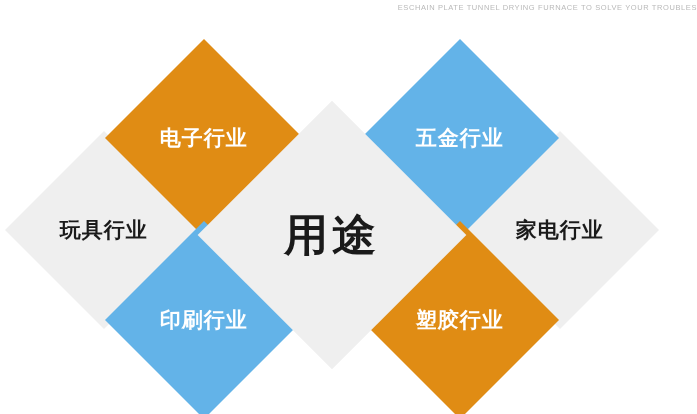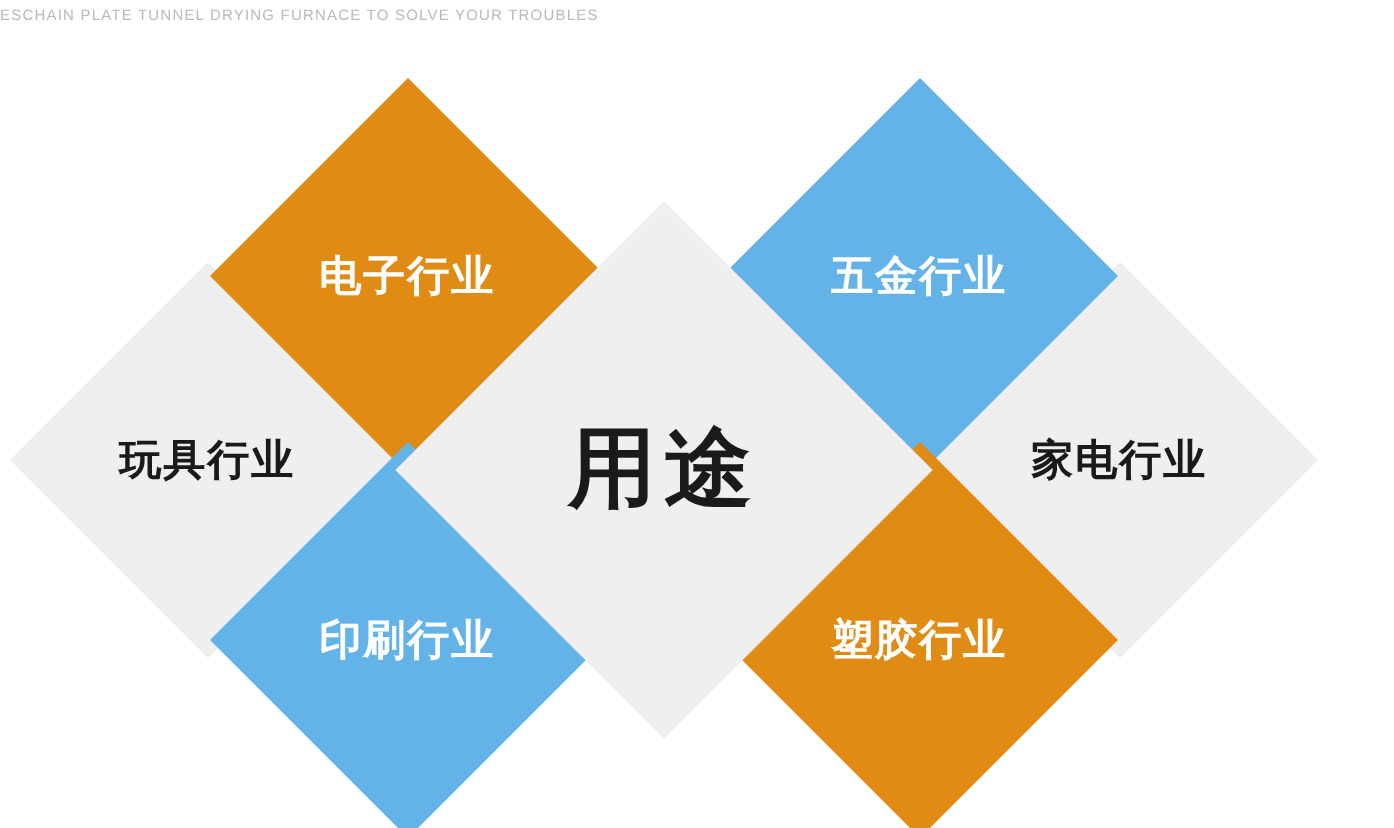--- a/index.html
+++ b/index.html
@@ -25,21 +25,21 @@
     left: 0;
     width: 697px;
     height: 18px;
     background: #ffffff;
   }
   .top-bar-text {
     position: absolute;
     top: 3px;
     left: 0;
     width: 697px;
-    text-align: left;
+    text-align: right;
     font-size: 7.5px;
     letter-spacing: 0.6px;
     color: #b9b9b9;
     white-space: nowrap;
     font-family: "Liberation Sans", sans-serif;
   }
 
   
   .diamond {
     position: absolute;

